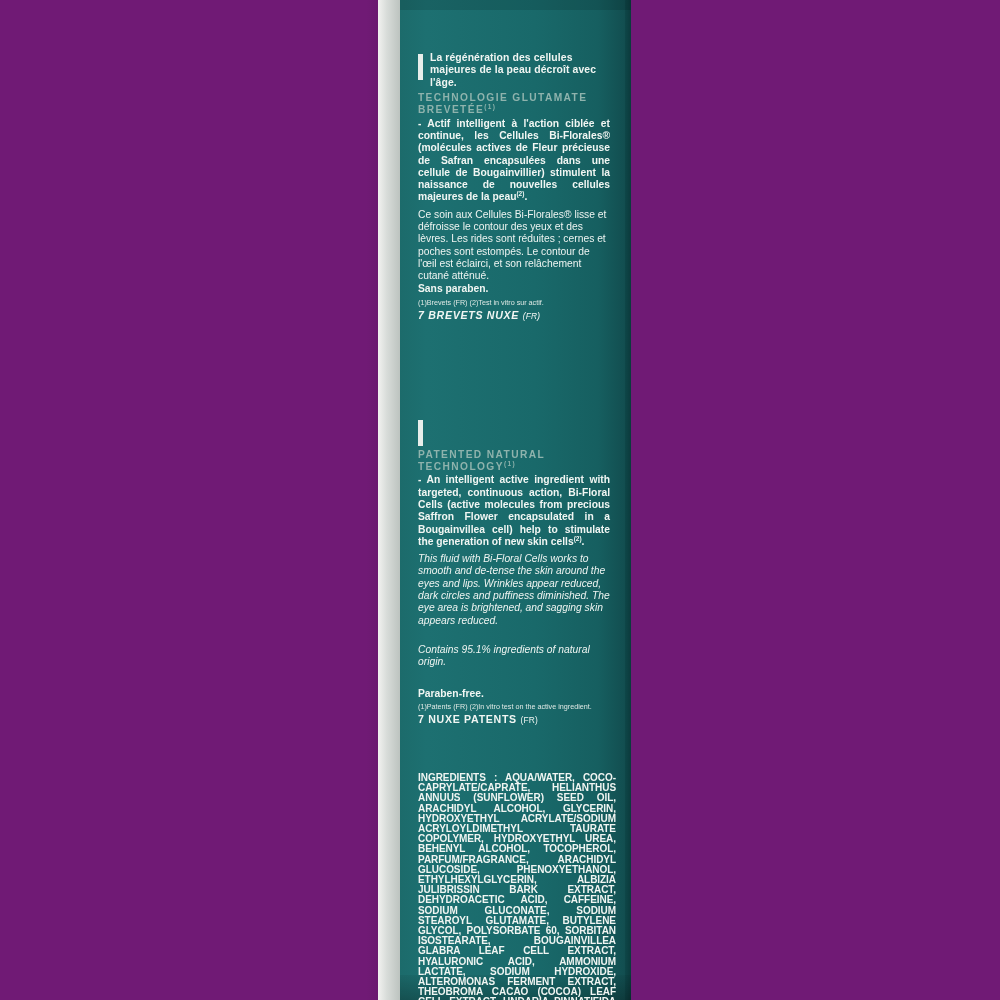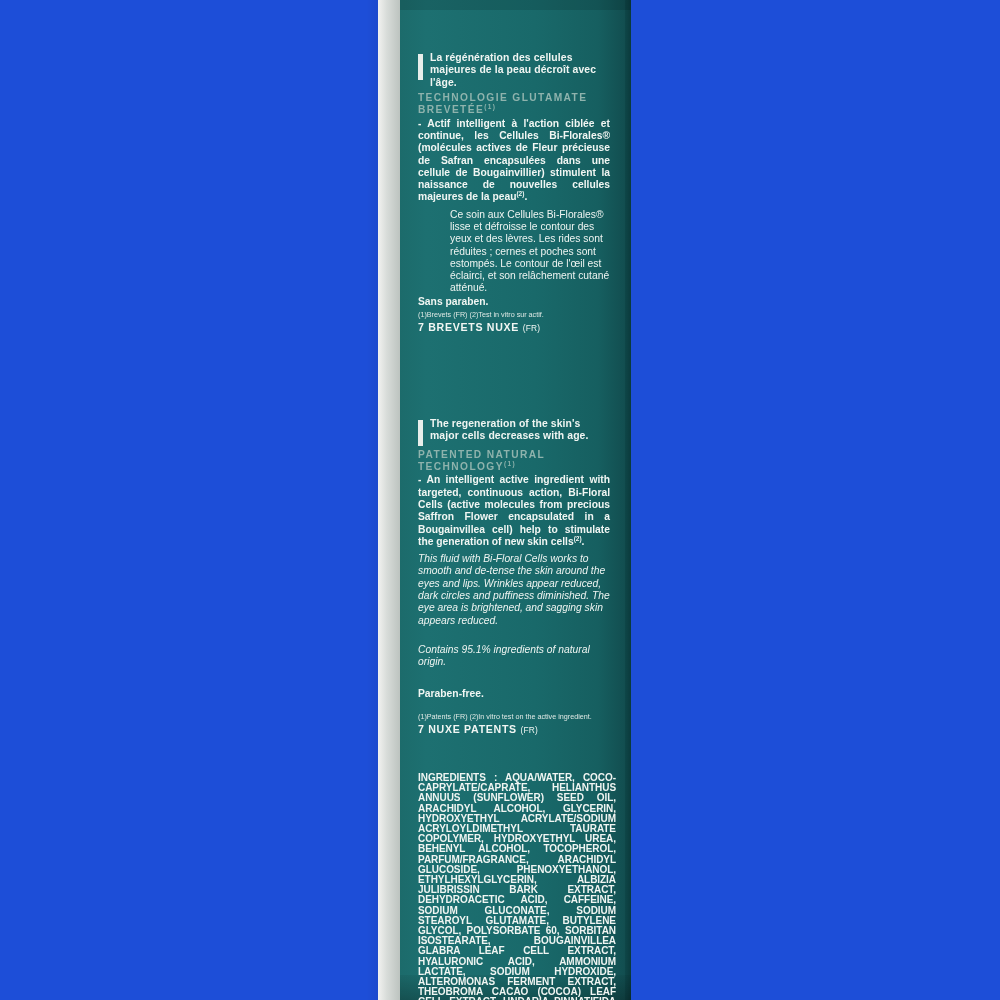--- a/index.html
+++ b/index.html
@@ -14,21 +14,21 @@
     overflow: hidden;
     font-family: "Liberation Sans", sans-serif;
   }
 
   
   #product-photo {
     position: absolute;
     left: 0; top: 0;
     width: 1000px;
     height: 1000px;
-    background: #1d4ed8;
+    background: #701a75;
   }
 
   
   .box-left-edge {
     position: absolute;
     left: 378px;
     top: 0px;
     width: 22px;
     height: 1000px;
     background: linear-gradient(to right, #f2f2f0 0%, #d8dcd9 40%, #bcc3bf 100%);
@@ -201,54 +201,53 @@
         </div>
 
         <div class="heading">
           <span>TECHNOLOGIE GLUTAMATE BREVETÉE</span><sup>(1)</sup>
         </div>
 
         <div class="body-bold" style="margin-top:1px;">
           <span>- Actif intelligent à l'action ciblée et continue, les Cellules Bi-Florales® (molécules actives de Fleur précieuse de Safran encapsulées dans une cellule de Bougainvillier) stimulent la naissance de nouvelles cellules majeures de la peau</span><sup>(2)</sup>.
         </div>
 
-        <div class="body-reg" style="margin-top:5px;margin-left:32px;">Ce soin aux Cellules Bi-Florales® lisse et défroisse le contour des yeux et des lèvres. Les rides sont réduites ; cernes et poches sont estompés. Le contour de l'œil est éclairci, et son relâchement cutané atténué.</div>
+        <div class="body-reg" style="margin-top:5px;">Ce soin aux Cellules Bi-Florales® lisse et défroisse le contour des yeux et des lèvres. Les rides sont réduites ; cernes et poches sont estompés. Le contour de l'œil est éclairci, et son relâchement cutané atténué.</div>
 
 
         <div class="body-strong" style="margin-top:1px;">Sans paraben.</div>
 
         <div class="footnote" style="margin-top:2px;">(1)Brevets (FR) (2)Test in vitro sur actif.</div>
 
-        <div class="patents" style="margin-top:2px;">
+        <div class="patents" style="margin-top:2px;font-style:italic;">
           <span>7 BREVETS NUXE</span>
           <span class="sm">(FR)</span>
         </div>
       </div>
 
       <div class="block" style="top:418px;">
         <div class="lead-row">
           <div class="lead-bar"></div>
-          <div class="lead-text">The regeneration of the skin's major cells decreases with age.</div>
         </div>
 
         <div class="heading">
           <span>PATENTED NATURAL TECHNOLOGY</span><sup>(1)</sup>
         </div>
 
         <div class="body-bold" style="margin-top:1px;">
           <span>- An intelligent active ingredient with targeted, continuous action, Bi-Floral Cells (active molecules from precious Saffron Flower encapsulated in a Bougainvillea cell) help to stimulate the generation of new skin cells</span><sup>(2)</sup>.
         </div>
 
         <div class="body-reg" style="margin-top:5px;font-style:italic;">This fluid with Bi-Floral Cells works to smooth and de-tense the skin around the eyes and lips. Wrinkles appear reduced, dark circles and puffiness diminished. The eye area is brightened, and sagging skin appears reduced.</div>
 
         <div class="body-italic" style="margin-top:17px;">Contains 95.1% ingredients of natural origin.</div>
 
         <div class="body-strong" style="margin-top:19px;">Paraben-free.</div>
 
-        <div class="footnote" style="margin-top:12px;">(1)Patents (FR) (2)In vitro test on the active ingredient.</div>
+        <div class="footnote" style="margin-top:2px;">(1)Patents (FR) (2)In vitro test on the active ingredient.</div>
 
         <div class="patents" style="margin-top:2px;">
           <span>7 NUXE PATENTS</span>
           <span class="sm">(FR)</span>
         </div>
       </div>
 
       <div class="ingredients">INGREDIENTS : AQUA/WATER, COCO-CAPRYLATE/CAPRATE, HELIANTHUS ANNUUS (SUNFLOWER) SEED OIL, ARACHIDYL ALCOHOL, GLYCERIN, HYDROXYETHYL ACRYLATE/SODIUM ACRYLOYLDIMETHYL TAURATE COPOLYMER, HYDROXYETHYL UREA, BEHENYL ALCOHOL, TOCOPHEROL, PARFUM/FRAGRANCE, ARACHIDYL GLUCOSIDE, PHENOXYETHANOL, ETHYLHEXYLGLYCERIN, ALBIZIA JULIBRISSIN BARK EXTRACT, DEHYDROACETIC ACID, CAFFEINE, SODIUM GLUCONATE, SODIUM STEAROYL GLUTAMATE, BUTYLENE GLYCOL, POLYSORBATE 60, SORBITAN ISOSTEARATE, BOUGAINVILLEA GLABRA LEAF CELL EXTRACT, HYALURONIC ACID, AMMONIUM LACTATE, SODIUM HYDROXIDE, ALTEROMONAS FERMENT EXTRACT, THEOBROMA CACAO (COCOA) LEAF CELL EXTRACT, UNDARIA PINNATIFIDA EXTRACT, CROCUS SATIVUS FLOWER EXTRACT, BENZYL ALCOHOL, SODIUM BENZOATE, DARUTOSIDE (N32013/B).</div>
 
     </div>

